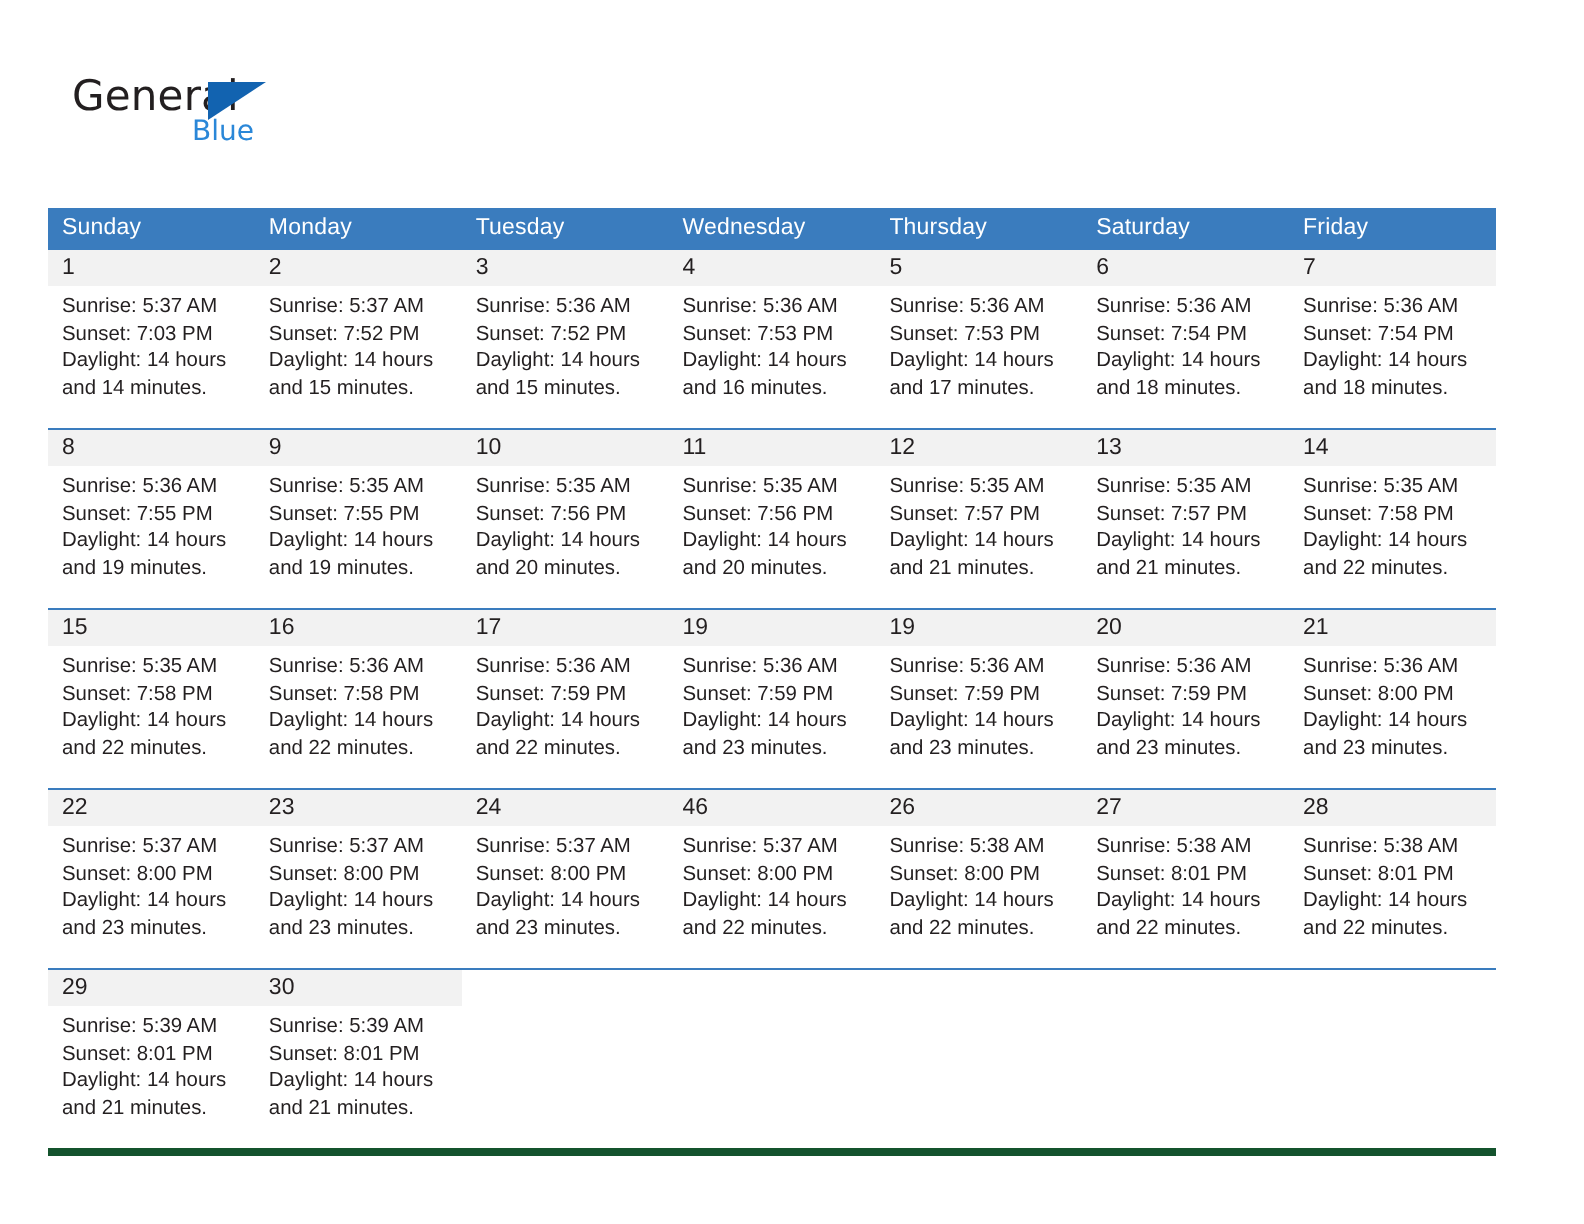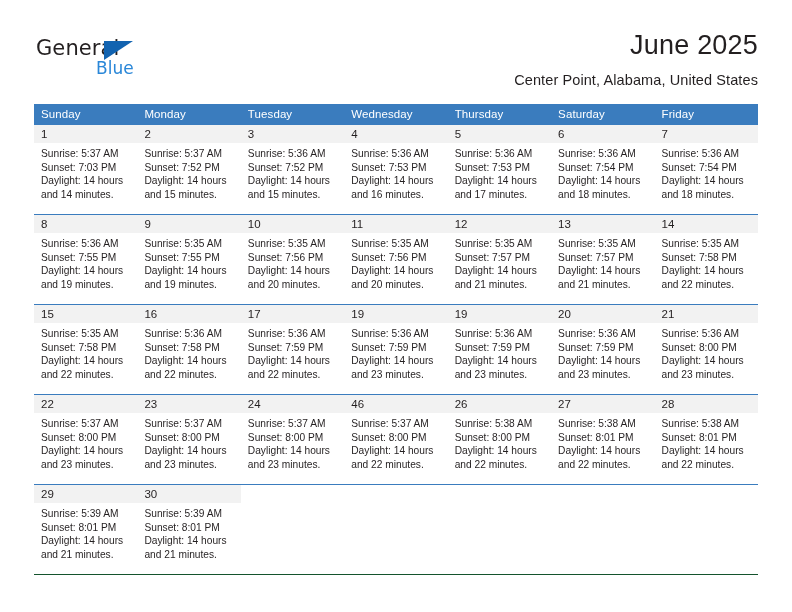--- a/index.html
+++ b/index.html
@@ -53,21 +53,21 @@
     top: 5px;
     width: 0;
     height: 0;
     border-left: 29px solid #1263b0;
     border-bottom: 19px solid transparent;
   }
   .logo-blue {
     position: absolute;
     left: 60px;
     top: 22px;
-    font-size: 17px;
+    font-size: 14px;
     color: #2a87d8;
     font-family: "DejaVu Sans", sans-serif;
     font-weight: 400;
   }
 
   .title-block {
     position: absolute;
     right: 0;
     top: 0;
     text-align: right;
@@ -84,21 +84,21 @@
     font-weight: 400;
     color: #231f20;
     line-height: 20px;
     margin-top: 8px;
     letter-spacing: 0.1px;
   }
 
   
   .calendar {
     position: absolute;
-    left: 34px;
+    left: 24px;
     top: 104px;
     width: 724px;
   }
   .weekday-row {
     display: flex;
     background: #3a7cbe;
   }
   .weekday {
     flex: 1 1 0;
     box-sizing: border-box;
@@ -111,21 +111,21 @@
     overflow: hidden;
     white-space: nowrap;
   }
 
   .week-row {
     display: flex;
     border-bottom: 1px solid #3a7cbe;
     background: #ffffff;
   }
   .week-row.last {
-    border-bottom: 1px solid #14532d;
+    border-bottom: 4px solid #14532d;
   }
 
   .day-cell {
     flex: 1 1 0;
     box-sizing: border-box;
     min-height: 89px;
     padding: 0;
     overflow: hidden;
     position: relative;
   }
@@ -165,24 +165,20 @@
 <div class="page">
 
   <div class="header">
 
     <div class="logo">
       <span class="logo-general">General</span>
       <span class="logo-triangle"></span>
       <span class="logo-blue">Blue</span>
     </div>
 
-    <div class="title-block">
-      <div class="cal-title">June 2025</div>
-      <div class="cal-subtitle">Center Point, Alabama, United States</div>
-    </div>
 
   </div>
 
   <div class="calendar">
     <div class="weekday-row" id="weekday-row">
         <div class="weekday">Sunday</div>
         <div class="weekday">Monday</div>
         <div class="weekday">Tuesday</div>
         <div class="weekday">Wednesday</div>
         <div class="weekday">Thursday</div>

